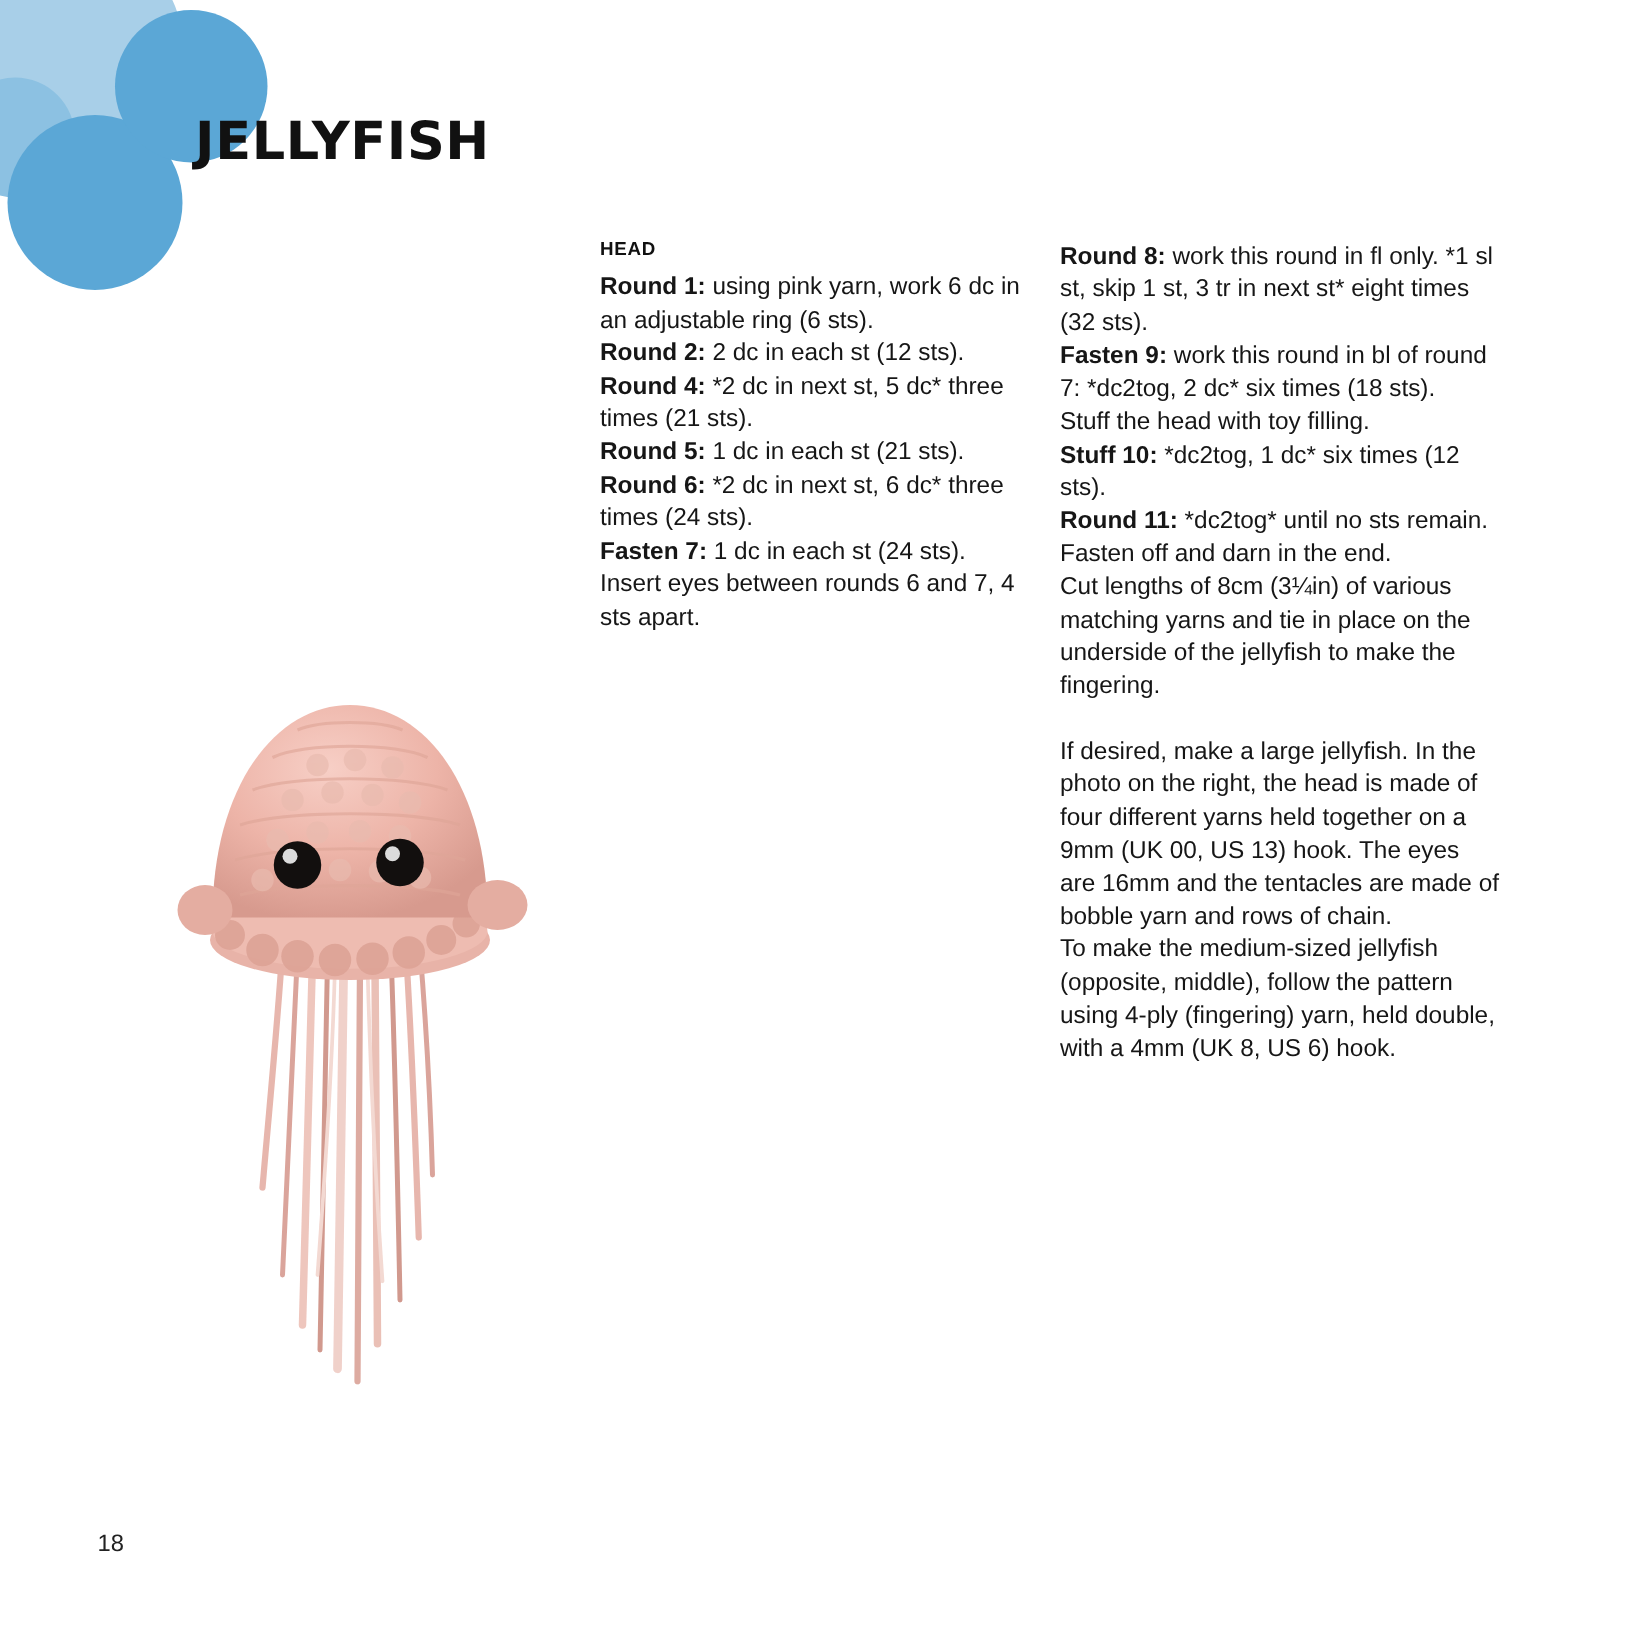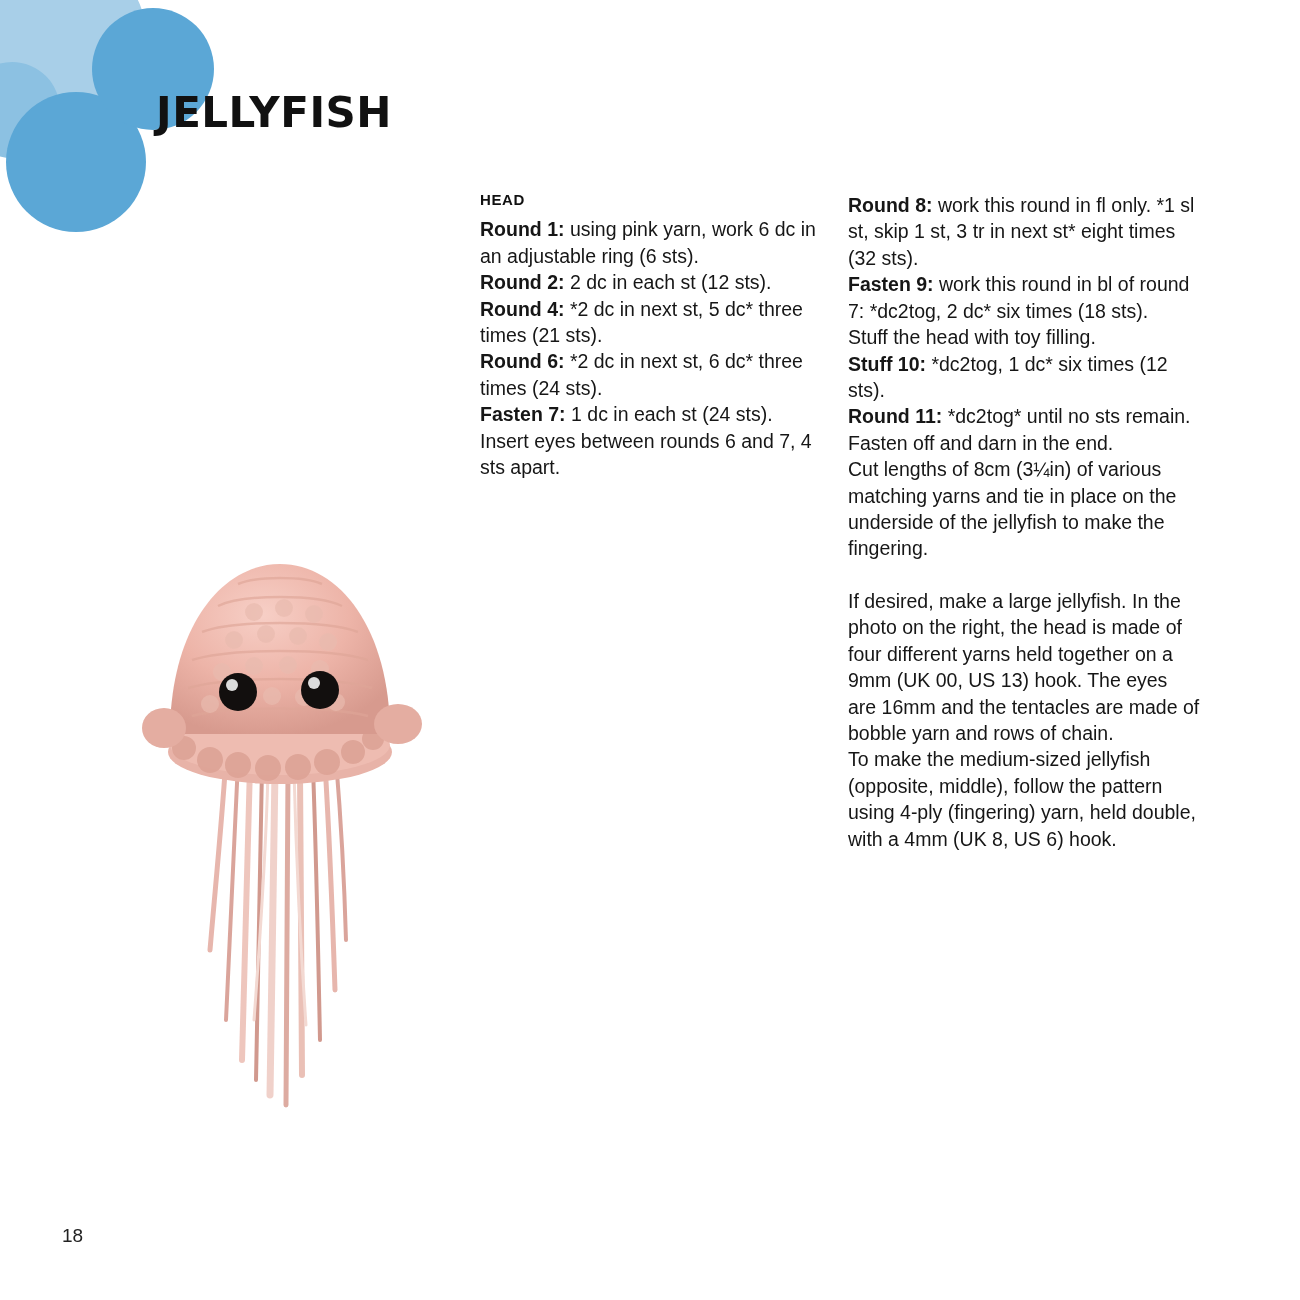--- a/index.html
+++ b/index.html
@@ -118,21 +118,21 @@
   .rb {
     font-weight: 700;
   }
   .gap {
     height: 26px;
   }
 
   
   .page-num {
     position: absolute;
-    left: 62px;
+    left: 78px;
     top: 1225px;
     font-size: 19px;
     color: #222222;
   }
 </style>
 </head>
 <body>
 
 <div class="bubble-group">
   <div class="bubble bubble-a"></div>
@@ -223,20 +223,21 @@
     <circle cx="190" cy="170" r="19" fill="#120f0e"></circle>
     <circle cx="184" cy="163" r="6" fill="#ffffff" opacity="0.85"></circle>
   </svg>
 </div>
 
 <div class="col col-left">
   <div class="section-head">HEAD</div>
   <p class="line"><span class="rb">Round 1:</span><span> using pink yarn, work 6 dc in an adjustable ring (6 sts).</span></p>
   <p class="line"><span class="rb">Round 2:</span><span> 2 dc in each st (12 sts).</span></p>
   <p class="line"><span class="rb">Round 4:</span><span> *2 dc in next st, 5 dc* three times (21 sts).</span></p>
+  <p class="line"><span class="rb">Round 5:</span><span> 1 dc in each st (21 sts).</span></p>
   <p class="line"><span class="rb">Round 6:</span><span> *2 dc in next st, 6 dc* three times (24 sts).</span></p>
   <p class="line"><span class="rb">Fasten 7:</span><span> 1 dc in each st (24 sts).</span></p>
   <p class="line">Insert eyes between rounds 6 and 7, 4 sts apart.</p>
 </div>
 
 <div class="col col-right">
   <p class="line"><span class="rb">Round 8:</span><span> work this round in fl only. *1 sl st, skip 1 st, 3 tr in next st* eight times (32 sts).</span></p>
   <p class="line"><span class="rb">Fasten 9:</span><span> work this round in bl of round 7: *dc2tog, 2 dc* six times (18 sts).</span></p>
   <p class="line">Stuff the head with toy filling.</p>
   <p class="line"><span class="rb">Stuff 10:</span><span> *dc2tog, 1 dc* six times (12 sts).</span></p>

